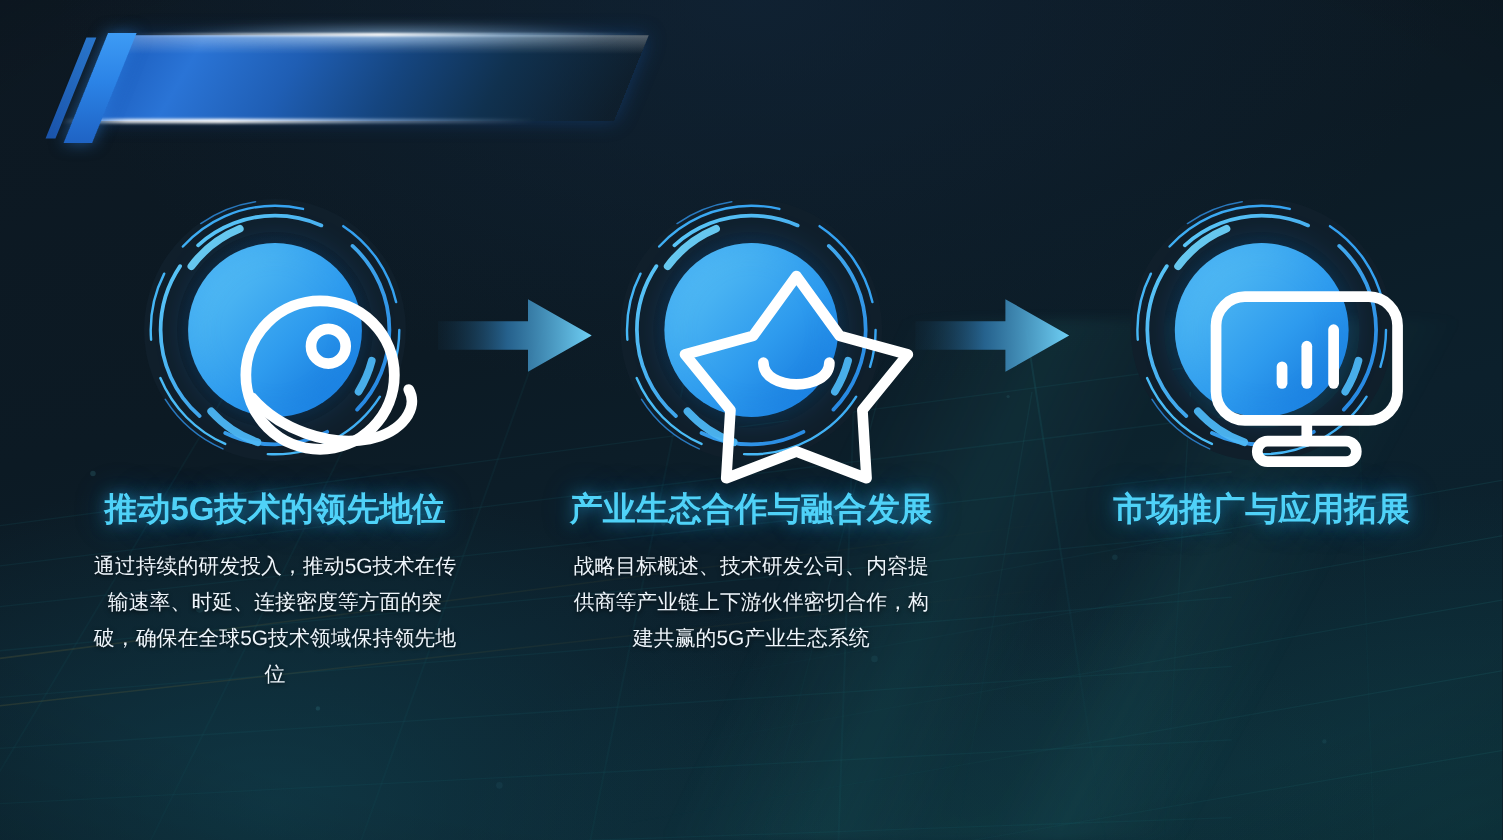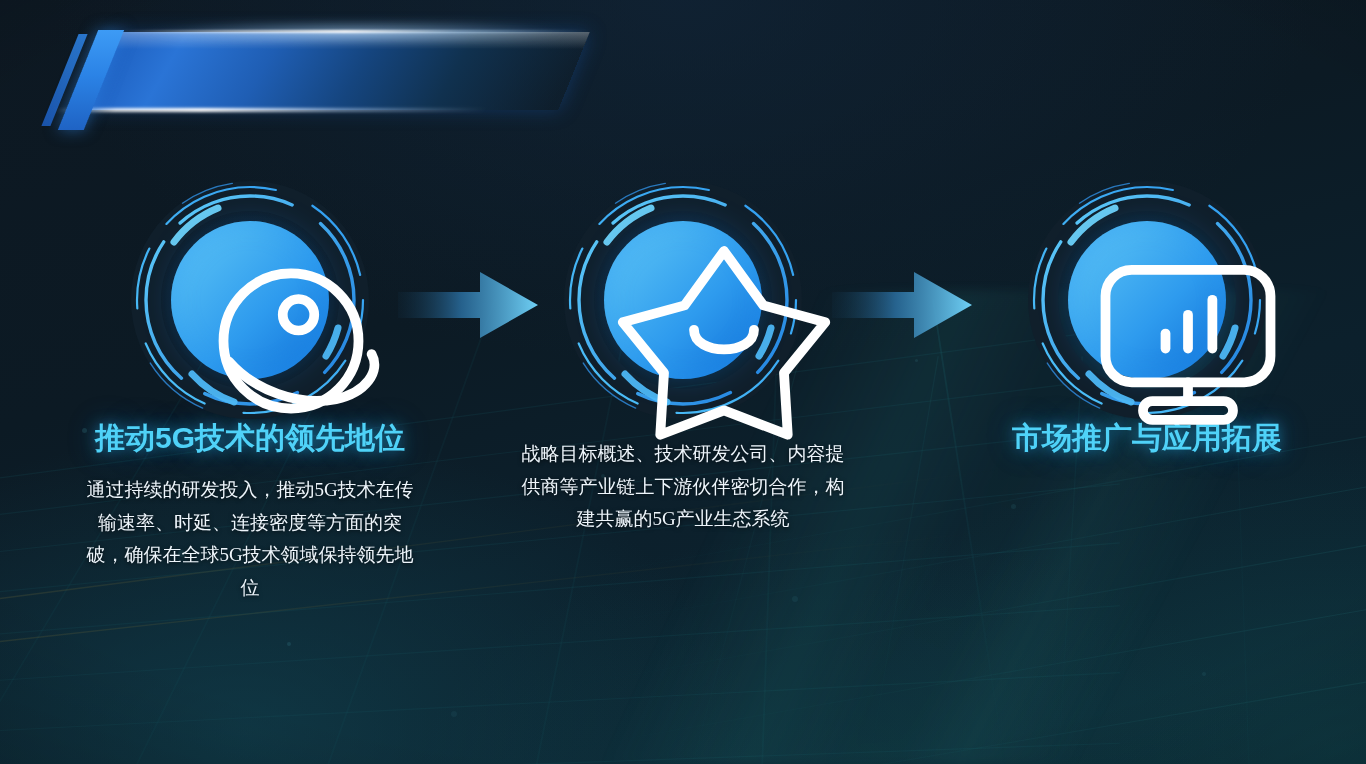--- a/index.html
+++ b/index.html
@@ -129,31 +129,31 @@
     background:linear-gradient(135deg,#5ec3f7 0%,#49b3f2 28%,#2e9bee 58%,#1a7fe0 84%,#1470d4 100%);
     box-shadow:0 0 26px rgba(40,150,240,.45) inset, 0 0 30px rgba(30,130,230,.30);
   }
   .badge .glyph{
     position:absolute; left:41px; top:41px; width:158px; height:158px;
     display:flex; align-items:center; justify-content:center;
   }
 
   
   .col-head{
+    margin-top:26px;
     font-size:30px; font-weight:bold; line-height:1.2;
     color:#4fd2f8;
     text-shadow:0 0 14px rgba(40,190,250,.55), 0 0 30px rgba(30,140,230,.35);
     white-space:nowrap;
   }
   .col-body{
     margin:18px auto 0;
     width:330px;
     font-size:19px; line-height:1.72; color:#eef5fb;
     text-shadow:0 1px 4px rgba(0,0,0,.7);
-    font-family:Liberation Serif, serif;
   }
 
   
   .arrow{ position:absolute; top:270px; width:140px; height:70px; }
   .arrow.a1{ left:398px; }
   .arrow.a2{ left:832px; }
   .arrow svg{ width:100%; height:100%; display:block; }
 </style>
 </head>
 <body>
@@ -335,20 +335,21 @@
           <path d="M62 194 A104 104 0 0 0 104 222" fill="none" stroke="#4fb9f6" stroke-width="7" stroke-linecap="round" opacity=".95"></path>
         </svg>
         <div class="core"></div>
         <div class="glyph">
           <svg width="86" height="86" viewBox="0 0 64 64" fill="none" stroke="#ffffff" stroke-width="2.6" stroke-linecap="round" stroke-linejoin="round">
             <path d="M32 8 L42.5 22.5 L59 27 L48 40.5 L49 57 L32 50.5 L15 57 L16 40.5 L5 27 L21.5 22.5 Z"></path>
             <path d="M24 29 C24 36 40 36 40 29"></path>
           </svg>
         </div>
       </div>
+      <div class="col-head">产业生态合作与融合发展</div>
       <div class="col-body">战略目标概述、技术研发公司、内容提供商等产业链上下游伙伴密切合作，构建共赢的5G产业生态系统</div>
     </div>
 
     <div class="col c3">
       <div class="badge">
         <svg viewBox="0 0 240 240">
           <defs>
             <linearGradient id="ring3a" x1="0" y1="0" x2="1" y2="1">
               <stop offset="0%" stop-color="#63d1fb"></stop>
                 <stop offset="100%" stop-color="#1f7fe0"></stop>

